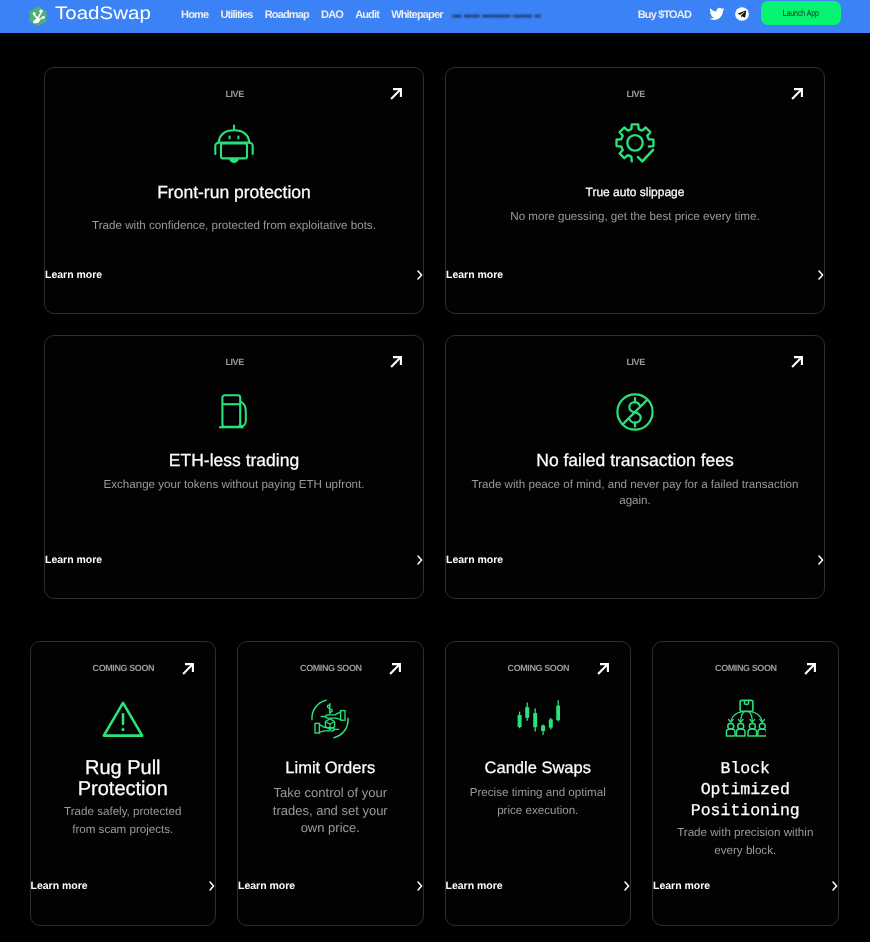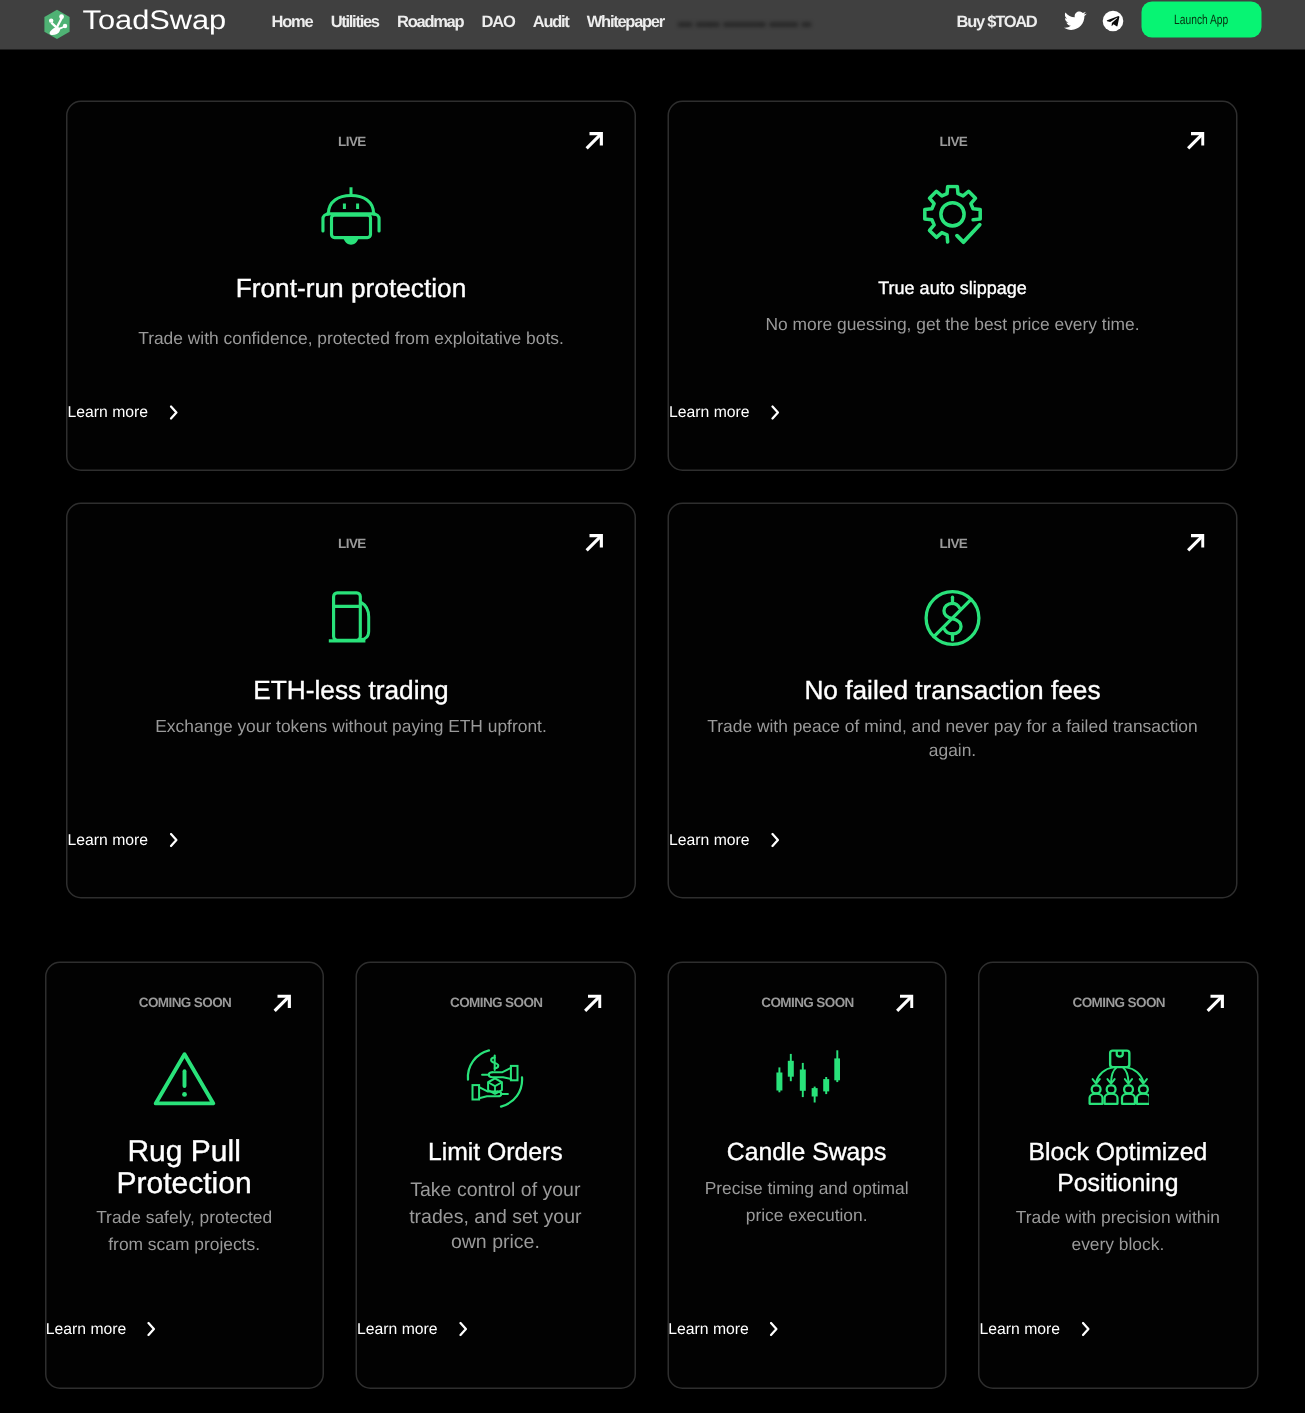--- a/index.html
+++ b/index.html
@@ -5,21 +5,21 @@
 <style>
   * { box-sizing: border-box; margin:0; padding:0; }
   html, body { width:870px; height:942px; background:#000; overflow:hidden; }
   body > * { opacity:0.999; }
   body { font-family:"Liberation Sans", sans-serif; color:#fff;
          -webkit-font-smoothing:antialiased; text-rendering:geometricPrecision; }
   .page { position:relative; width:870px; height:942px; background:#000; }
 
   
   .header { position:absolute; top:0; left:0; width:870px; height:33px;
-            display:flex; align-items:center; background:#404040; z-index:20; }
+            display:flex; align-items:center; background:#3b82f6; z-index:20; }
   .brand { display:flex; align-items:center; gap:5px; margin-left:26px; }
   .brand-mark { width:24px; height:24px; display:block; }
   .brand-name { font-size:18px; font-weight:400; color:#fff;
                 position:relative; top:-3.5px; display:inline-block;
                 transform:scaleX(1.14); transform-origin:left center; }
   .nav { display:flex; align-items:center; gap:12.2px; margin-left:42px;
          position:relative; top:-2px; }
   .nav a { font-size:11px; font-weight:700; color:#ededed; text-decoration:none;
            letter-spacing:-0.85px; }
   .right { margin-left:auto; display:flex; align-items:center; margin-right:29.5px; }
@@ -46,22 +46,22 @@
   .badge { position:absolute; left:0; width:100%; text-align:center;
            font-size:9px; font-weight:700; letter-spacing:-0.4px; color:#9a9a9a;
            text-indent:1.2px; }
   .arrow { position:absolute; display:block; }
   .ico { position:absolute; left:0; width:100%; display:flex; justify-content:center; }
   .txt { position:absolute; left:0; width:100%; }
   .title { text-align:center; color:#fff; font-weight:400;
            -webkit-text-stroke:0.25px #fff; }
   .desc { text-align:center; color:#9a9a9a; }
   .learn { position:absolute; left:0; width:100%;
-           font-size:12px; font-weight:400; color:#fff; display:flex;
-           align-items:center; justify-content:flex-start; gap:14px; }
+           font-size:12px; font-weight:700; color:#fff; display:flex;
+           align-items:center; justify-content:space-between; gap:14px; }
   .chev { display:block; }
 </style>
 </head>
 <body>
 
 <div class="page">
   <div class="ghost">••• ••••• ••••••••• •••••• ••</div>
   <div class="header">
     <div class="brand">
       <svg class="brand-mark" viewBox="0 0 26 26" fill="none">
@@ -320,21 +320,21 @@
   <path d="M0.9 37.9V33.8C0.9 32.3 2.6 31.1 5.2 31.1C7.8 31.1 9.5 32.3 9.5 33.8V37.9Z" stroke="#29e27a" stroke-width="1.5" stroke-linejoin="round"></path>
   <rect x="12.3" y="25.5" width="5.9" height="5.4" rx="2.6" stroke="#29e27a" stroke-width="1.5"></rect>
   <path d="M10.9 37.9V33.8C10.9 32.3 12.6 31.1 15.2 31.1C17.8 31.1 19.5 32.3 19.5 33.8V37.9Z" stroke="#29e27a" stroke-width="1.5" stroke-linejoin="round"></path>
   <rect x="23.9" y="25.5" width="5.9" height="5.4" rx="2.6" stroke="#29e27a" stroke-width="1.5"></rect>
   <path d="M22.5 37.9V33.8C22.5 32.3 24.2 31.1 26.8 31.1C29.4 31.1 31.1 32.3 31.1 33.8V37.9Z" stroke="#29e27a" stroke-width="1.5" stroke-linejoin="round"></path>
   <rect x="33.8" y="25.5" width="5.9" height="5.4" rx="2.6" stroke="#29e27a" stroke-width="1.5"></rect>
   <path d="M32.4 37.9V33.8C32.4 32.3 34.1 31.1 36.7 31.1C39.3 31.1 41.0 32.3 41.0 33.8V37.9Z" stroke="#29e27a" stroke-width="1.5" stroke-linejoin="round"></path>
 </svg>
       </div>
     <div class="txt" style="top:116px;">
-      <div class="title" style="font-size:16.5px; line-height:21px; padding:0 25px;">Block Optimized Positioning</div>
+      <div class="title" style="font-size:16.5px; line-height:21px; padding:0 25px;font-family:Liberation Mono, monospace;">Block Optimized Positioning</div>
       <div class="desc" style="margin-top:3px; font-size:11.6px; line-height:17.5px; padding:0 21.5px;">Trade with precision within every block.</div>
     </div>
     <div class="learn" style="top:237.5px; font-size:10.5px;">
       <span>Learn more</span>
         <svg class="chev" width="6" height="10" viewBox="0 0 6 10" fill="none">
   <path d="M1.0 1.0L4.6 5.0L1.0 9.0" stroke="#fff" stroke-width="1.5" stroke-linecap="round" stroke-linejoin="round"></path>
 </svg>
     </div>
   </div>
 </div>

